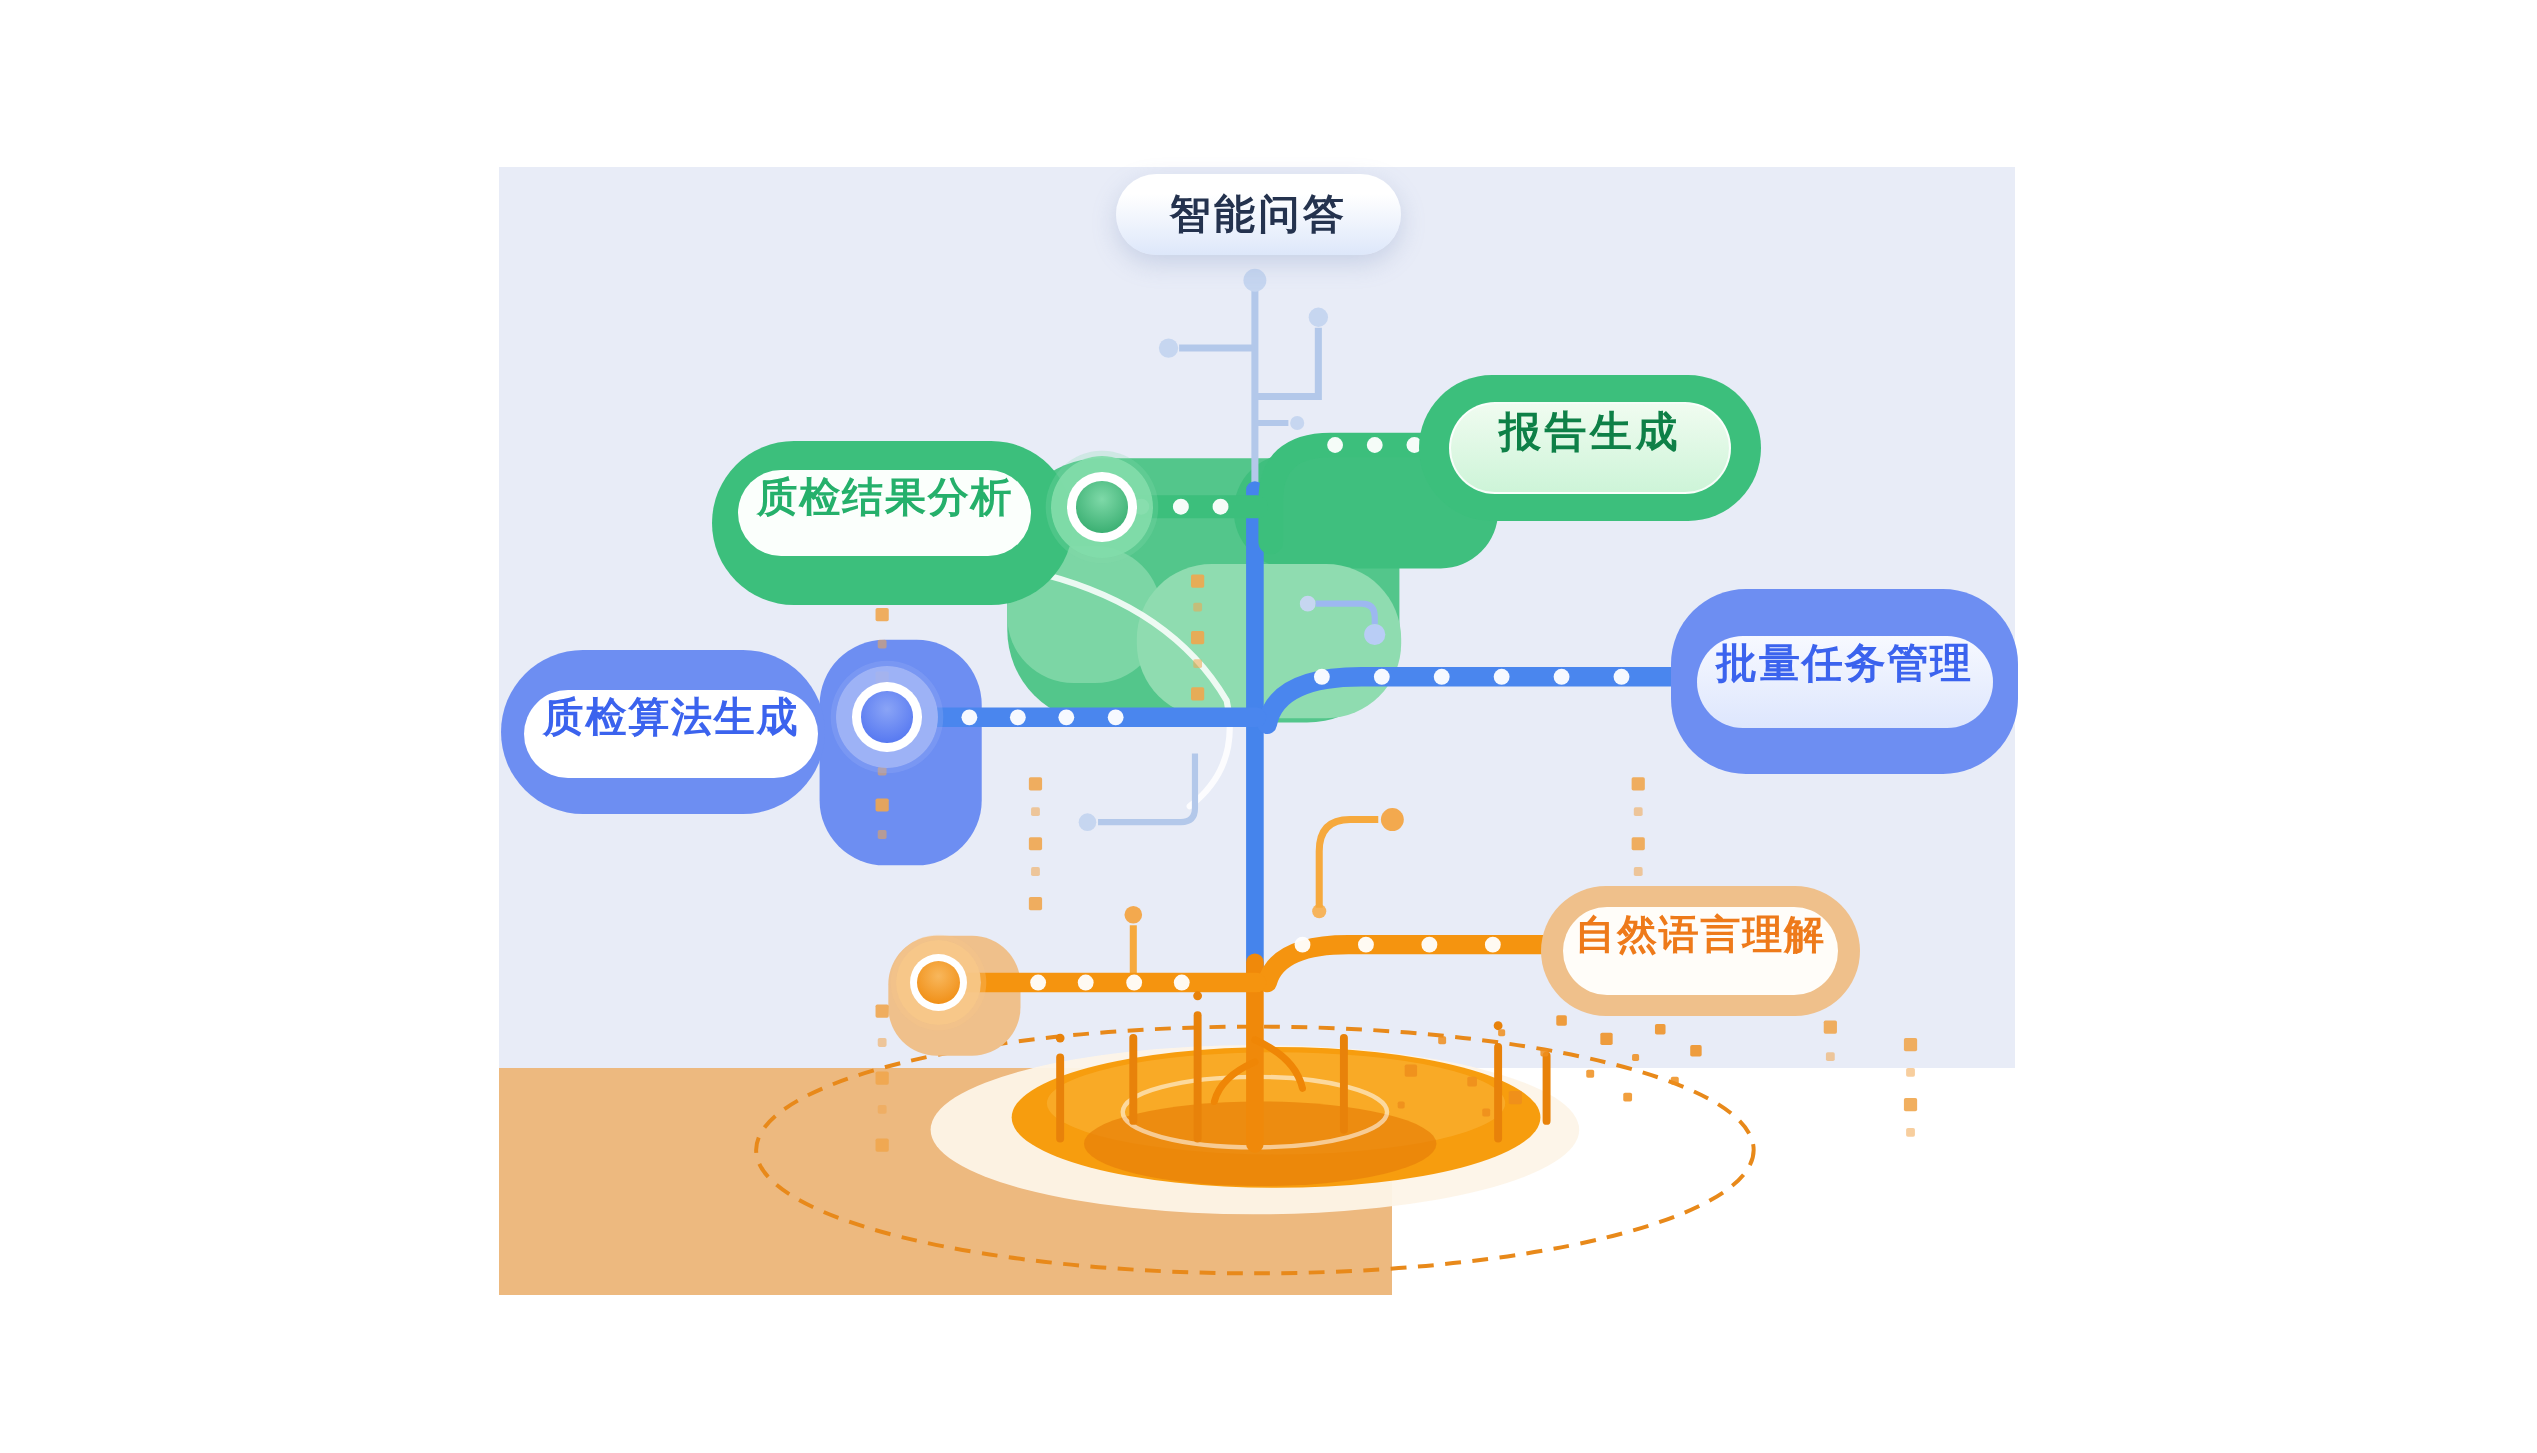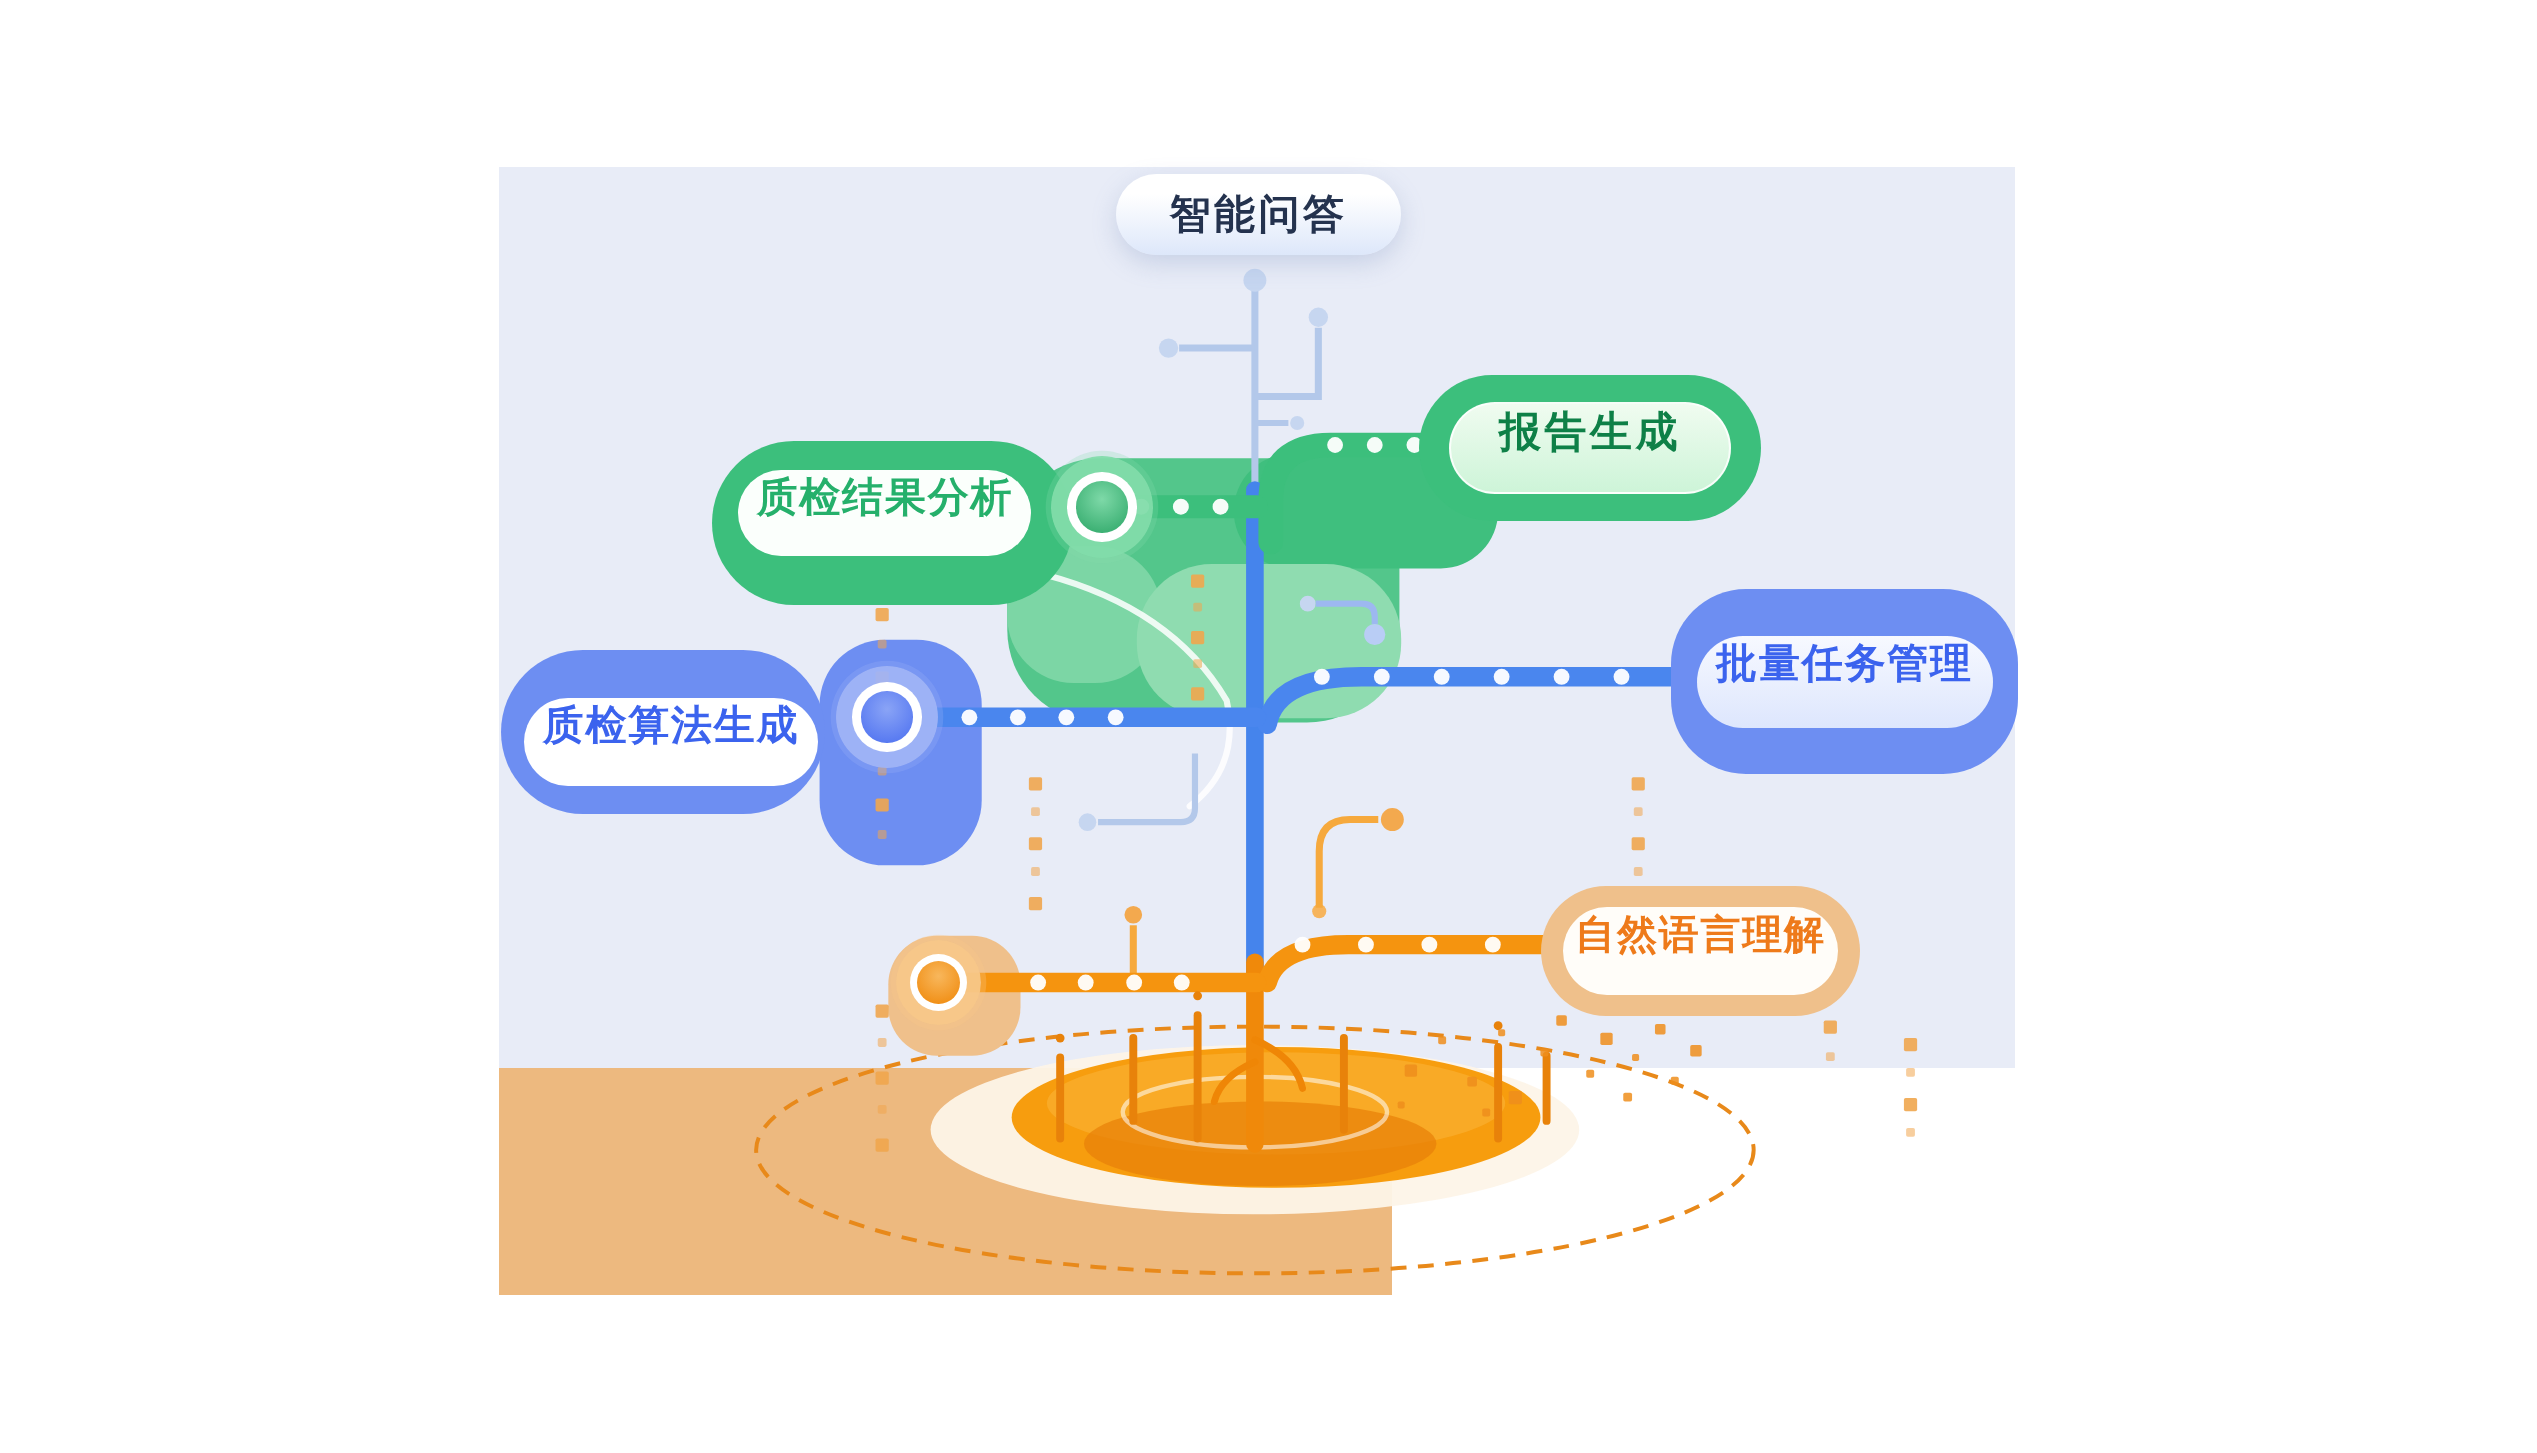--- a/index.html
+++ b/index.html
@@ -45,21 +45,21 @@
 
   .node-batch { left:1671px; top:589px; width:347px; height:185px; border-radius:75px; background:#6d8ef2; }
   .node-batch .inner {
     width:296px; height:92px; border-radius:46px;
     background:linear-gradient(180deg,#f7f9ff,#dde6fd);
     color:#3b63ee; font-size:41px; font-weight:700; letter-spacing:1.8px;
   }
 
   .node-algo { left:501px; top:650px; width:324px; height:164px; border-radius:82px; background:#6d8ef2; }
   .node-algo .inner {
-    position:absolute; left:23px; top:48px; width:294px; height:88px; border-radius:44px;
+    position:absolute; left:23px; top:40px; width:294px; height:88px; border-radius:44px;
     background:#ffffff; color:#3b63ee; font-size:41px; font-weight:700; letter-spacing:1.8px;
   }
 
   .node-nlu { left:1541px; top:886px; width:319px; height:130px; border-radius:65px; background:#efc08b; }
   .node-nlu .inner {
     width:275px; height:88px; border-radius:44px;
     background:#fffdf9; color:#ee7a1a; font-size:40px; font-weight:700; letter-spacing:1.8px;
   }
 
   .node-asr { left:588px; top:938px; width:301px; height:111px; border-radius:56px; background:#efc08b; }

